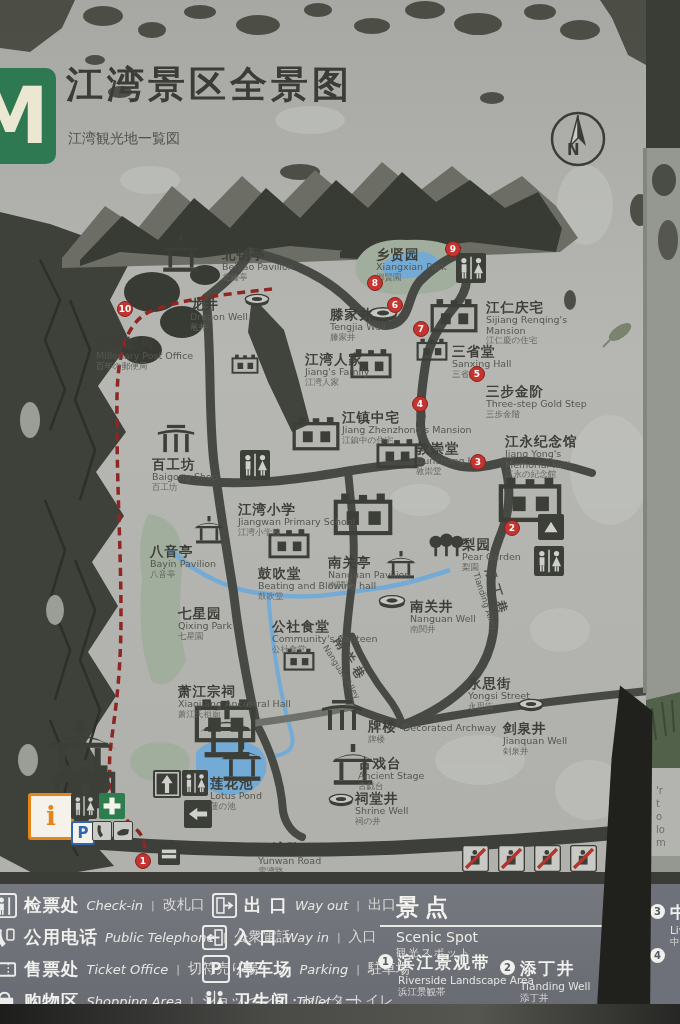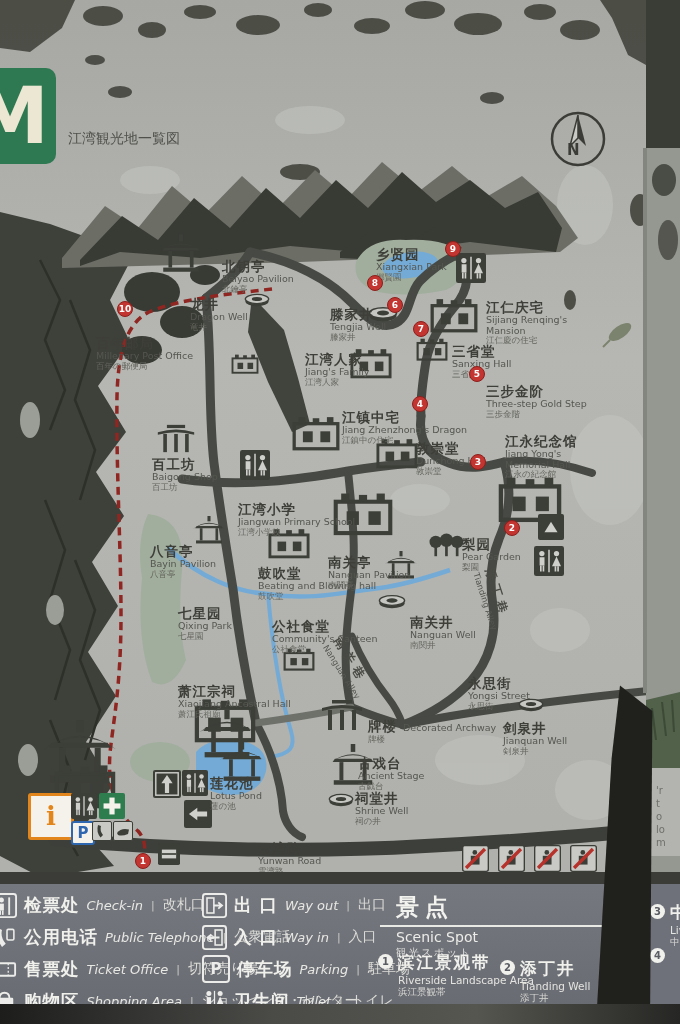--- a/index.html
+++ b/index.html
@@ -310,20 +310,21 @@
     </g>
     <rect x="648" y="768" width="32" height="88" fill="#b3b4b0"></rect>
     <rect x="643" y="148" width="4" height="545" fill="#83857f"></rect>
     <rect x="0" y="872" width="648" height="8" fill="#8a8c86"></rect>
     <rect x="0" y="878" width="648" height="14" fill="#3b3c38"></rect>
   </svg>
 
   <div class="logo">
     <span>M</span>
   </div>
+  <h1 class="t-zh">江湾景区全景图</h1>
   <div class="t-ja">江湾観光地一覧図</div>
 
   <div class="compass">
     <svg width="58" height="58" viewBox="0 0 58 58">
       <circle cx="29" cy="29" r="26" fill="none" stroke="#3b3c38" stroke-width="2.5"></circle>
       <polygon points="29,5 37,36 29,28" fill="#3b3c38"></polygon>
       <polygon points="29,5 21,36 29,28" fill="#c9cac6" stroke="#3b3c38" stroke-width="1.5"></polygon>
     </svg>
     <span class="c-n">N</span>
   </div>
@@ -455,21 +456,21 @@
         <use href="#s-prohibit"></use>
       </svg>
       <svg class="mi" width="27" height="27" style="left: 534px; top: 845px;">
         <use href="#s-prohibit"></use>
       </svg>
       <svg class="mi" width="27" height="27" style="left: 570px; top: 845px;">
         <use href="#s-prohibit"></use>
       </svg>
     </div>
   <div id="labels">
-      <div class="map-label" style="left: 222px; top: 247px; margin-top: 12px;">
+      <div class="map-label" style="left: 222px; top: 247px;">
         <div class="ml-zh">北钥亭</div>
         <div class="ml-en">Beiyao Pavilion</div>
         <div class="ml-ja">北鑰亭</div>
       </div>
       <div class="map-label" style="left: 190px; top: 297px;">
         <div class="ml-zh">龙井</div>
         <div class="ml-en">Dragon Well</div>
         <div class="ml-ja">竜井</div>
       </div>
       <div class="map-label" style="left: 96px; top: 336px;">
@@ -502,21 +503,21 @@
         <div class="ml-en">Three-step Gold Step</div>
         <div class="ml-ja">三歩金階</div>
       </div>
       <div class="map-label" style="left: 305px; top: 352px;">
         <div class="ml-zh">江湾人家</div>
         <div class="ml-en">Jiang's Family</div>
         <div class="ml-ja">江湾人家</div>
       </div>
       <div class="map-label" style="left: 342px; top: 410px;">
         <div class="ml-zh">江镇中宅</div>
-        <div class="ml-en">Jiang Zhenzhong's Dragon</div>
+        <div class="ml-en">Jiang Zhenzhong's Mansion</div>
         <div class="ml-ja">江鎮中の住宅</div>
       </div>
       <div class="map-label" style="left: 416px; top: 441px;">
         <div class="ml-zh">敦崇堂</div>
         <div class="ml-en">Dunchong Hall</div>
         <div class="ml-ja">敦崇堂</div>
       </div>
       <div class="map-label wrap" style="left: 505px; top: 434px; max-width: 92px;">
         <div class="ml-zh">江永纪念馆</div>
         <div class="ml-en">Jiang Yong's Memorial Hall</div>
@@ -545,21 +546,21 @@
       <div class="map-label" style="left: 328px; top: 555px;">
         <div class="ml-zh">南关亭</div>
         <div class="ml-en">Nanguan Pavilion</div>
         <div class="ml-ja">南関亭</div>
       </div>
       <div class="map-label" style="left: 462px; top: 537px;">
         <div class="ml-zh">梨园</div>
         <div class="ml-en">Pear Garden</div>
         <div class="ml-ja">梨園</div>
       </div>
-      <div class="map-label" style="left: 410px; top: 599px; margin-top: 16px;">
+      <div class="map-label" style="left: 410px; top: 599px;">
         <div class="ml-zh">南关井</div>
         <div class="ml-en">Nanguan Well</div>
         <div class="ml-ja">南関井</div>
       </div>
       <div class="map-label" style="left: 178px; top: 606px;">
         <div class="ml-zh">七星园</div>
         <div class="ml-en">Qixing Park</div>
         <div class="ml-ja">七星園</div>
       </div>
       <div class="map-label" style="left: 272px; top: 619px;">
@@ -679,21 +680,21 @@
         </div>
         <div class="leg-row" style="left: -8px; top: 103px;">
           <svg class="leg-icon" width="25" height="25">
             <use href="#s-l-bag"></use>
           </svg>
           <span class="leg-zh">购物区</span>
           <span class="leg-en">Shopping Area</span>
           <span class="leg-sep">|</span>
           <span class="leg-ja">ショッピング・センター</span>
         </div>
-        <div class="leg-row" style="left: 202px; top: 7px;">
+        <div class="leg-row" style="left: 212px; top: 7px;">
           <svg class="leg-icon" width="25" height="25">
             <use href="#s-l-out"></use>
           </svg>
           <span class="leg-zh">出 口</span>
           <span class="leg-en">Way out</span>
           <span class="leg-sep">|</span>
           <span class="leg-ja">出口</span>
         </div>
         <div class="leg-row" style="left: 202px; top: 39px;">
           <svg class="leg-icon" width="25" height="25">

